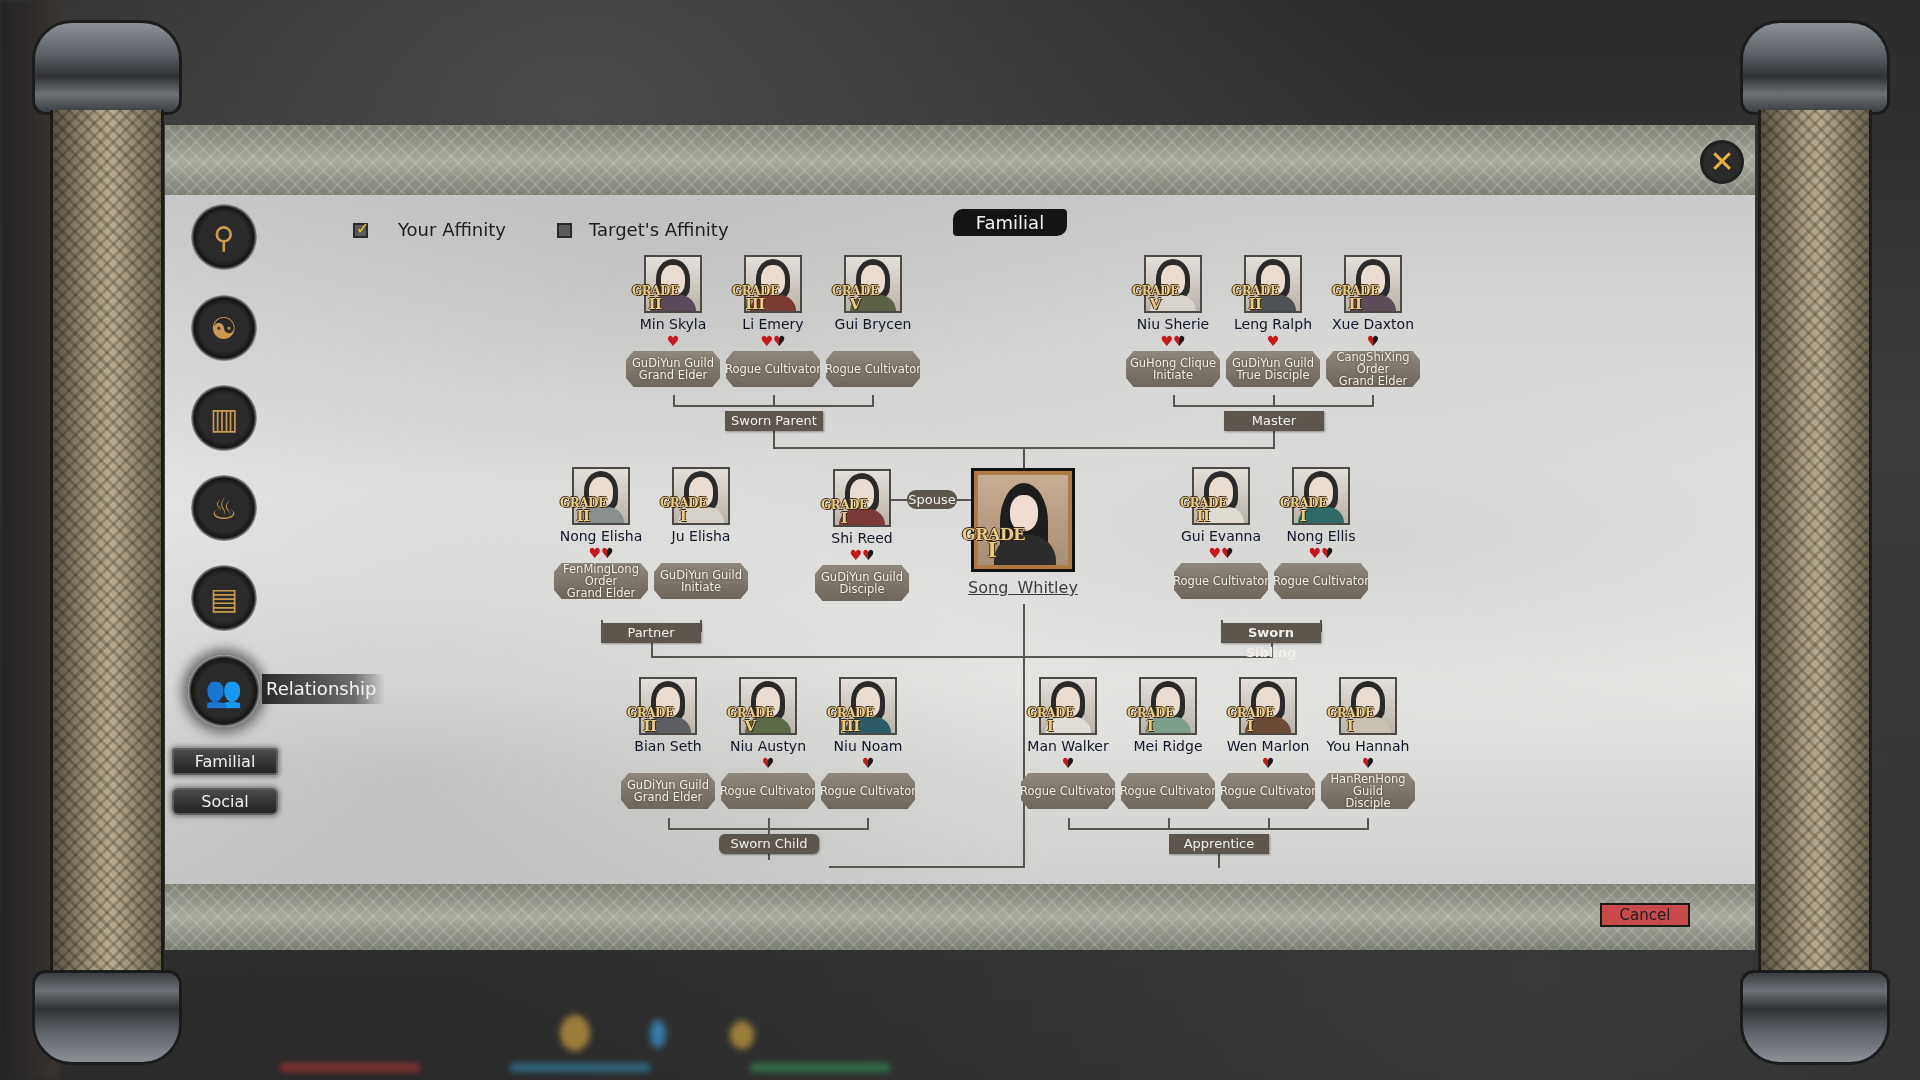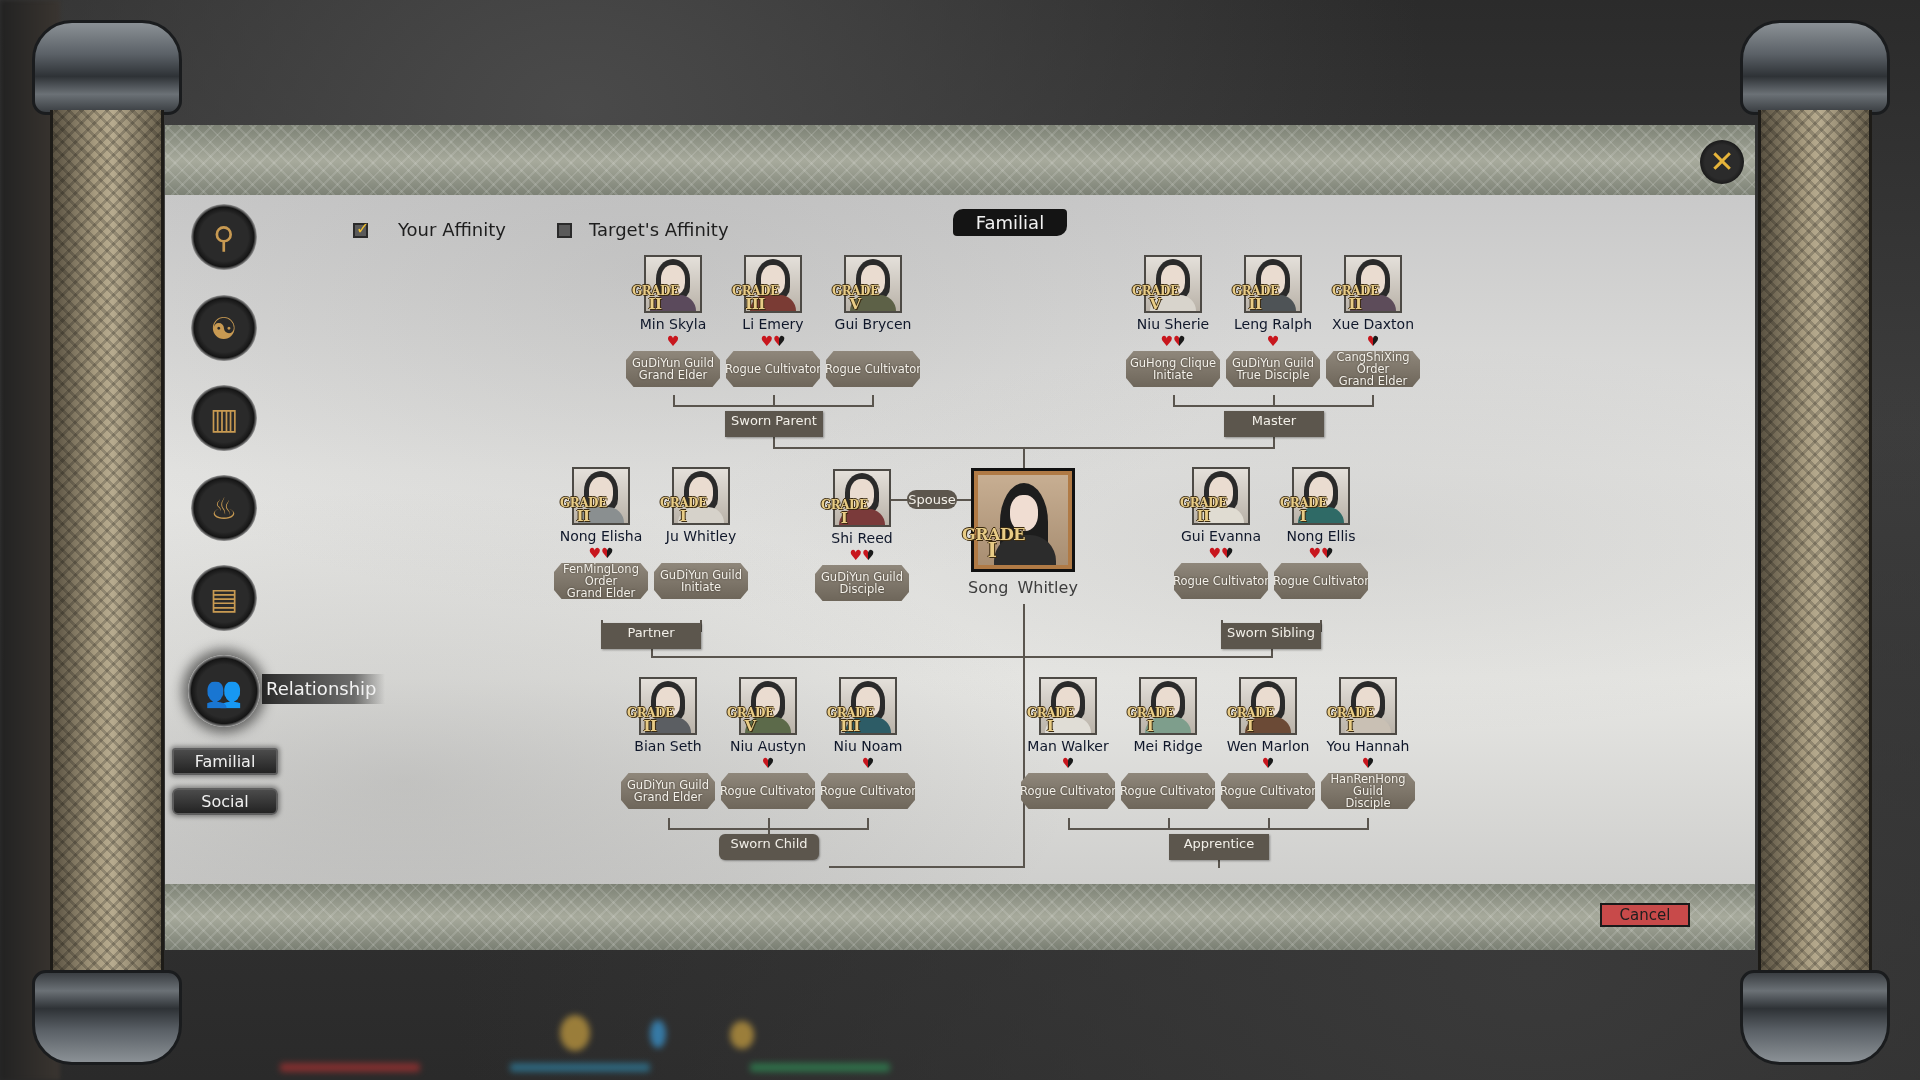--- a/index.html
+++ b/index.html
@@ -138,26 +138,26 @@
   .main-char .portrait {
     position: relative; margin: 0 auto; width: 104px; height: 104px;
     border: 3px solid #111; background: #b07a45; padding: 4px;
   }
   .main-char .portrait .inner { width: 100%; height: 100%; background: linear-gradient(180deg, #c7ae92, #a88e72); position: relative; overflow: hidden; }
   .main-char .portrait .hair { position: absolute; left: 22px; top: 8px; width: 48px; height: 78px; border-radius: 50% 50% 20% 20%; background: #1d1d1d; }
   .main-char .portrait .face { position: absolute; left: 32px; top: 20px; width: 28px; height: 36px; border-radius: 45% 45% 45% 45%; background: #f0ddd2; }
   .main-char .portrait .body { position: absolute; left: 16px; bottom: 0; width: 62px; height: 30px; border-radius: 26px 26px 0 0; background: #2c2c2c; }
   .main-char .grade { left: -12px; top: 58px; font-size: 16px; width: 60px; }
   .main-char .grade .num { font-size: 20px; line-height: 18px; }
-  .main-char .name { margin-top: 6px; font-size: 16px; color: #3d3d3d; word-spacing: 4px; }
+  .main-char .name { margin-top: 6px; font-size: 16px; color: #3d3d3d; word-spacing: 4px; text-decoration: underline; }
 
   
   .ln { position: absolute; background: #5a554e; }
   .rel-label {
-    position: absolute; height: 26px; background: #5c564d; color: #f2efe8; font-size: 13px;
+    position: absolute; height: 20px; background: #5c564d; color: #f2efe8; font-size: 13px;
     line-height: 20px; text-align: center; box-shadow: 1px 1px 2px rgba(0,0,0,.35);
   }
   .spouse-label {
     position: absolute; left: 907px; top: 490px; width: 50px; height: 19px; background: #5c564d;
     color: #f2efe8; font-size: 13px; line-height: 19px; text-align: center; border-radius: 9px;
   }
 
   .cancel-btn {
     position: absolute; left: 1600px; top: 903px; width: 90px; height: 24px;
     background: #c84a4a; border: 2px solid #1a1a1a; color: #1e1e1e; font-size: 15px;
@@ -269,21 +269,21 @@
   <div class="ln" style="left:1068px;top:818px;width:2px;height:12px;"></div>
   <div class="ln" style="left:1168px;top:818px;width:2px;height:12px;"></div>
   <div class="ln" style="left:1268px;top:818px;width:2px;height:12px;"></div>
   <div class="ln" style="left:1367px;top:818px;width:2px;height:12px;"></div>
   <div class="ln" style="left:1218px;top:840px;width:2px;height:28px;"></div>
 </div>
 
 <div class="rel-label" style="left:725px;top:411px;width:98px;">Sworn Parent</div>
 <div class="rel-label" style="left:1224px;top:411px;width:100px;">Master</div>
 <div class="rel-label" style="left:601px;top:623px;width:100px;">Partner</div>
-<div class="rel-label" style="left:1221px;top:623px;width:100px;">Sworn Sibling</div>
+<div class="rel-label" style="left:1221px;top:623px;width:100px;font-weight:bold;">Sworn Sibling</div>
 <div class="rel-label" style="left:719px;top:834px;width:100px;border-radius:6px;">Sworn Child</div>
 <div class="rel-label" style="left:1169px;top:834px;width:100px;">Apprentice</div>
 <div class="spouse-label">Spouse</div>
 
 <div class="main-char">
   <div class="portrait">
     <div class="inner">
         <div class="hair"></div>
         <div class="face"></div>
         <div class="body"></div>
@@ -395,21 +395,21 @@
         <span>Grand Elder</span>
       </div>
     </div>
     <div class="char" style="left: 651px; top: 467px;">
       <div class="portrait">
         <div class="hair"></div>
         <div class="face"></div>
         <div class="body" style="background:#d6d2ca"></div>
         <div class="grade"><span>GRADE</span><span class="num">I</span></div>
       </div>
-      <div class="name">Ju Whitley</div>
+      <div class="name">Ju Elisha</div>
       <div class="hearts"></div>
       <div class="badge">
         <span>GuDiYun Guild</span>
         <span>Initiate</span>
       </div>
     </div>
     <div class="char" style="left: 812px; top: 469px;">
       <div class="portrait">
         <div class="hair"></div>
         <div class="face"></div>

